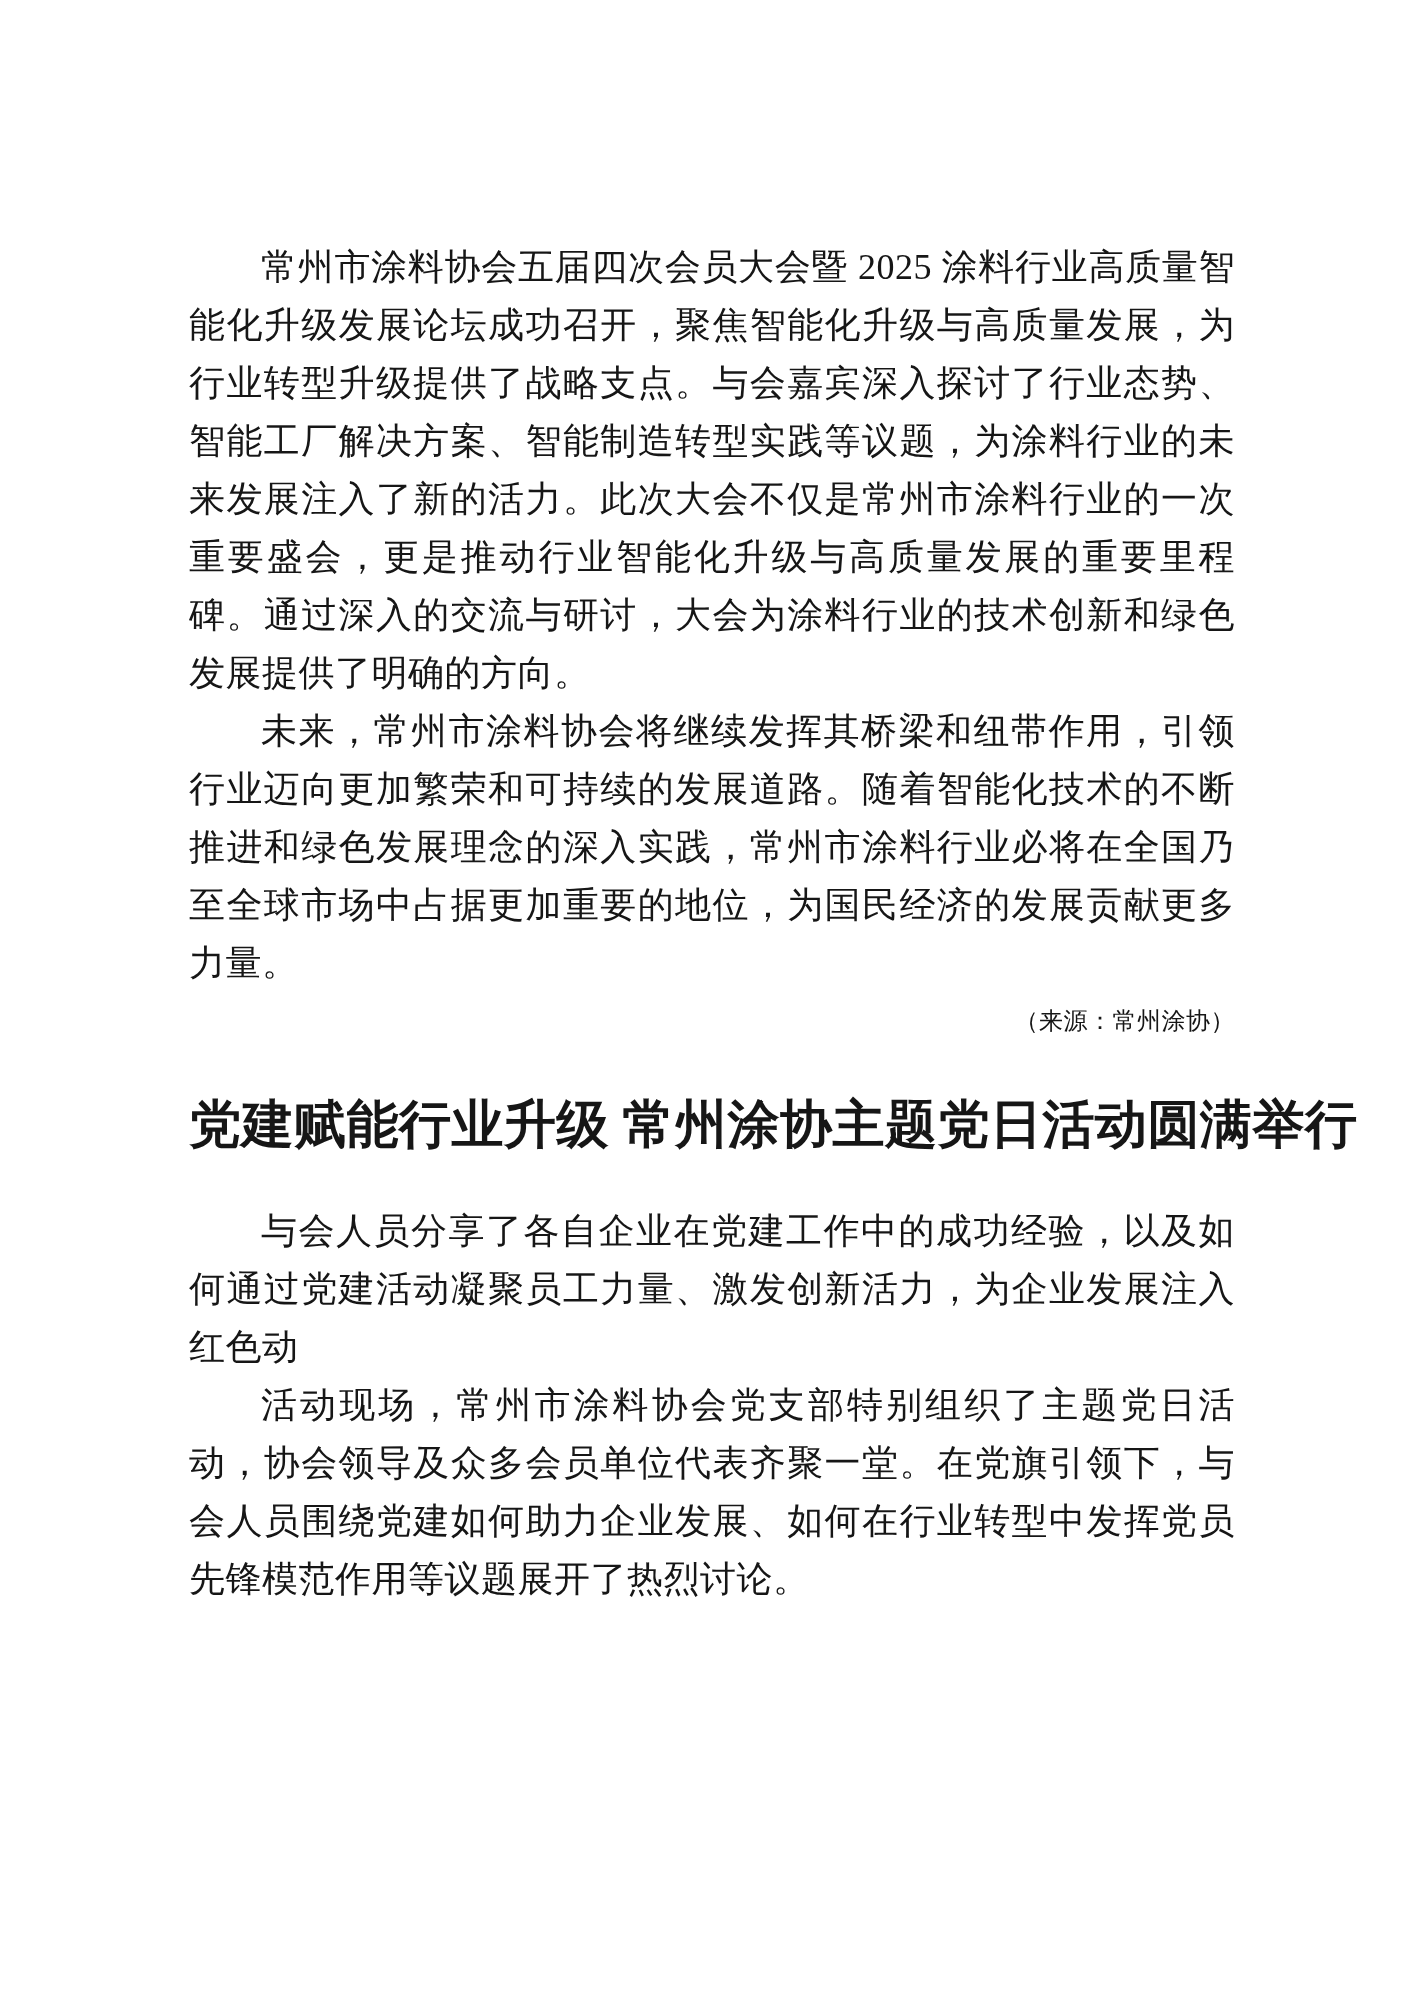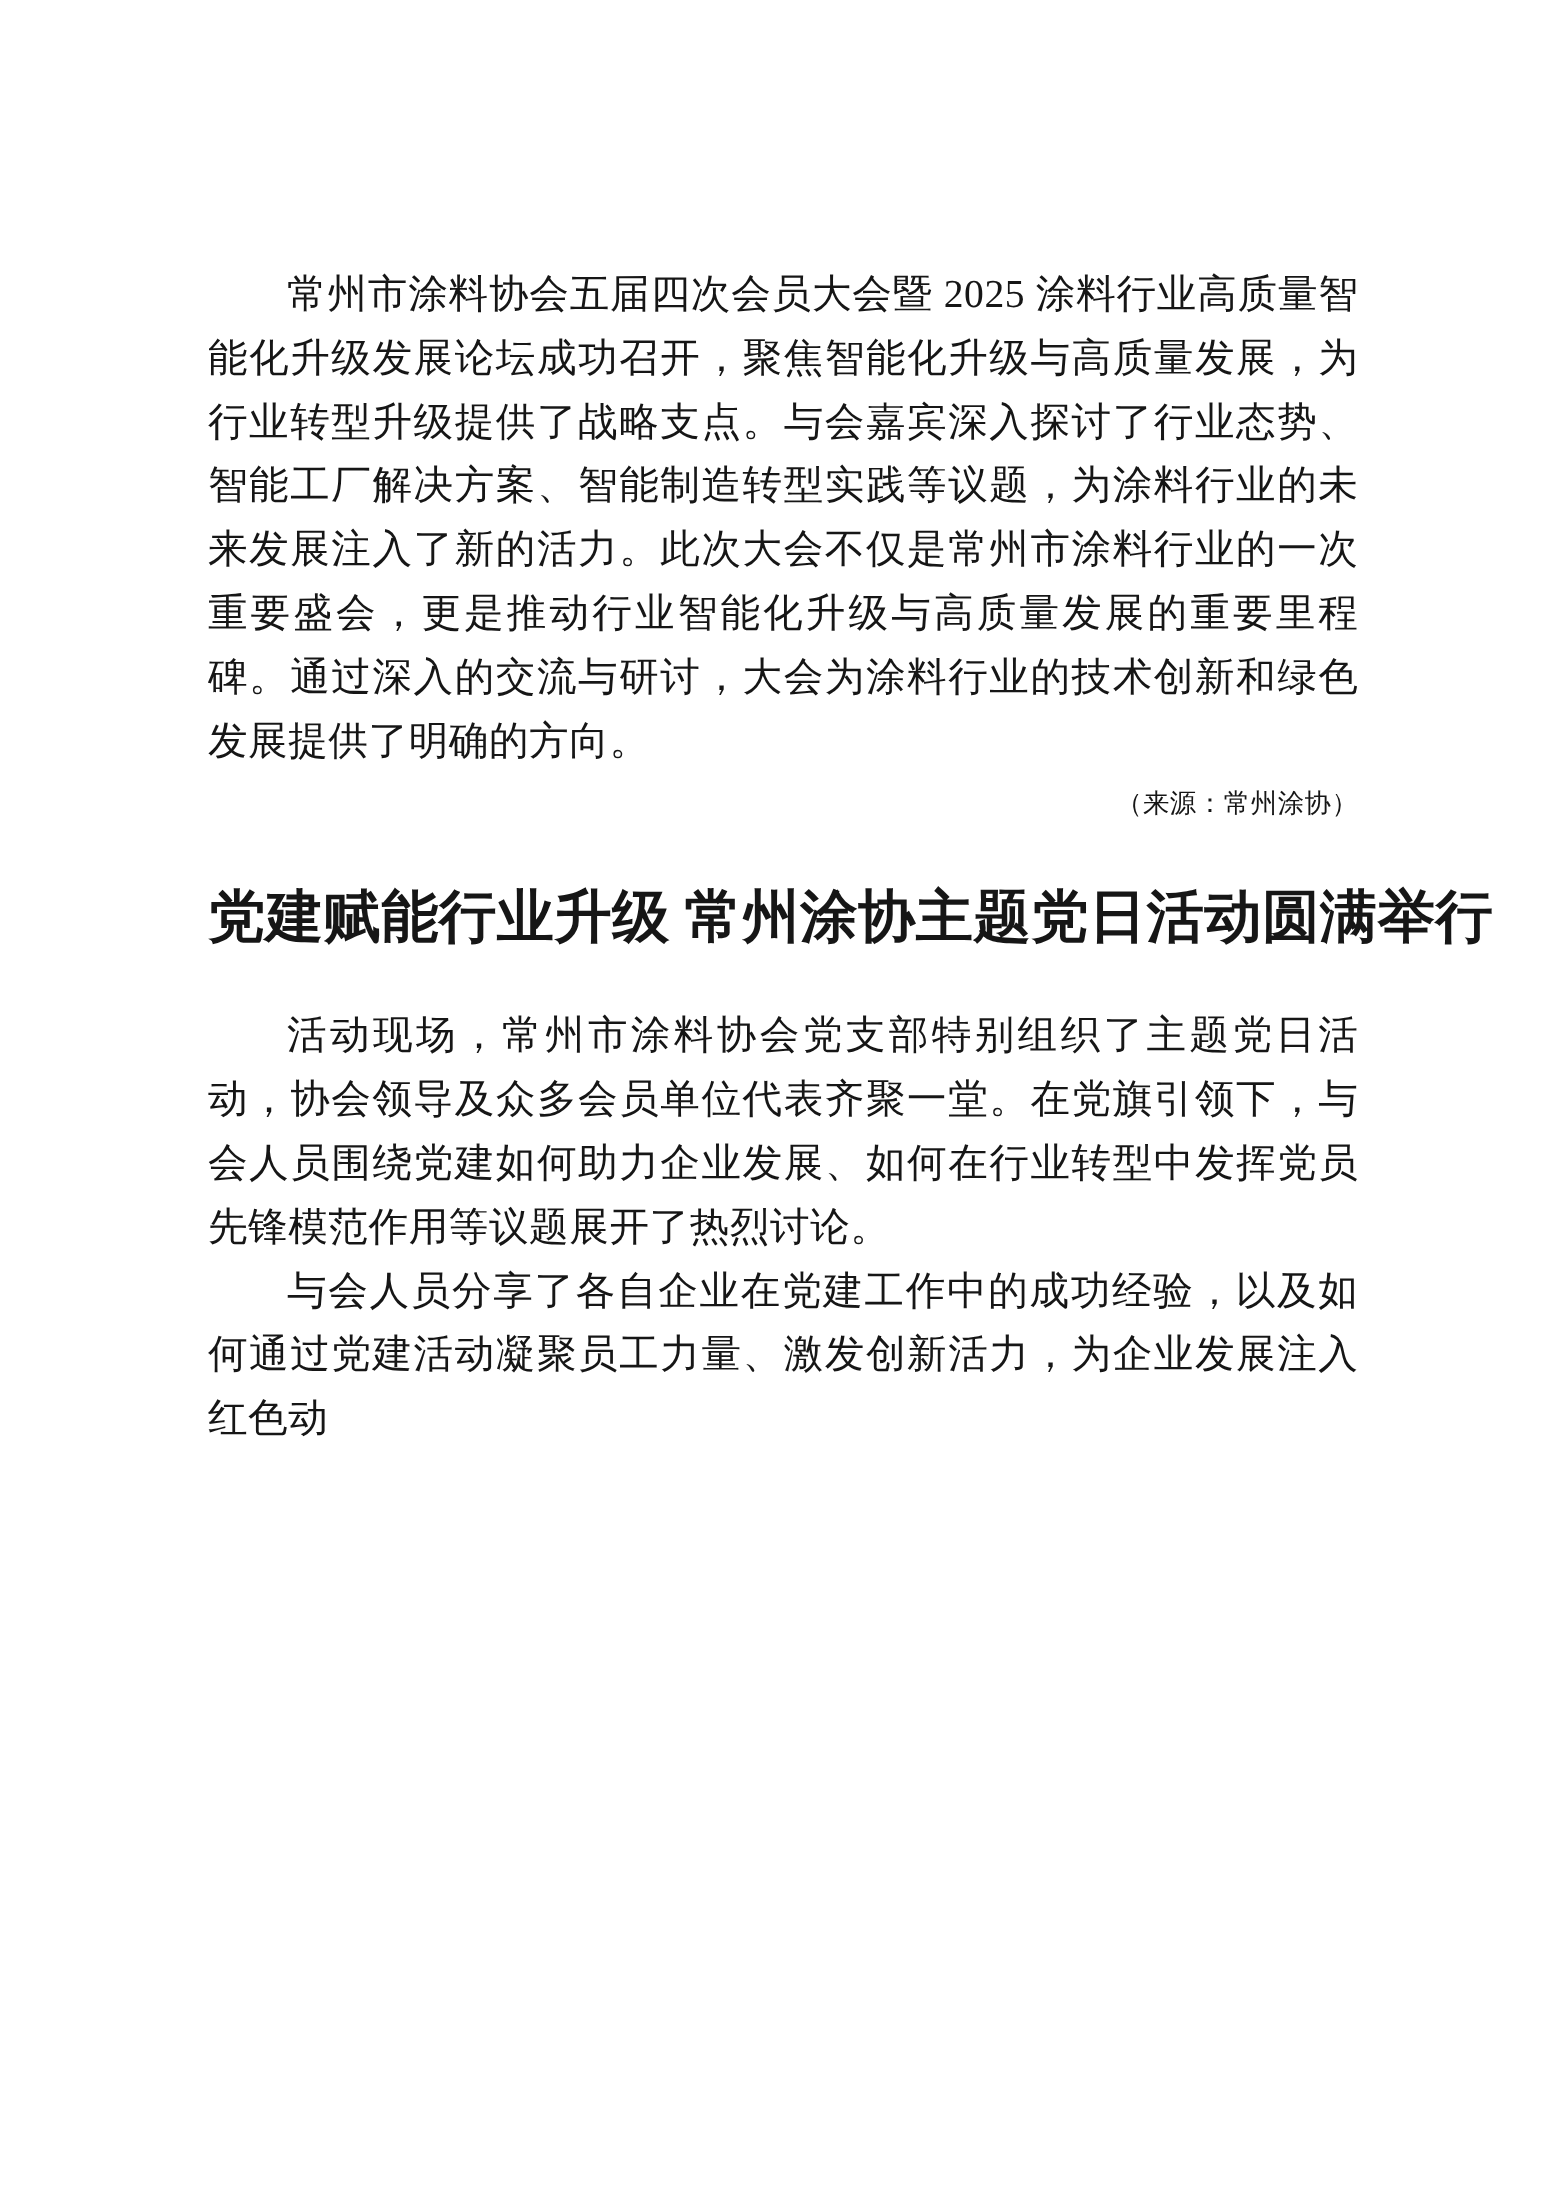--- a/index.html
+++ b/index.html
@@ -57,19 +57,20 @@
     line-height: 58px;
     letter-spacing: 2px;
   }
 </style>
 </head>
 <body>
 
 <div class="page">
   <div class="content">
     <p class="body-para">常州市涂料协会五届四次会员大会暨 2025 涂料行业高质量智能化升级发展论坛成功召开，聚焦智能化升级与高质量发展，为行业转型升级提供了战略支点。与会嘉宾深入探讨了行业态势、智能工厂解决方案、智能制造转型实践等议题，为涂料行业的未来发展注入了新的活力。此次大会不仅是常州市涂料行业的一次重要盛会，更是推动行业智能化升级与高质量发展的重要里程碑。通过深入的交流与研讨，大会为涂料行业的技术创新和绿色发展提供了明确的方向。</p>
+    <p class="body-para">未来，常州市涂料协会将继续发挥其桥梁和纽带作用，引领行业迈向更加繁荣和可持续的发展道路。随着智能化技术的不断推进和绿色发展理念的深入实践，常州市涂料行业必将在全国乃至全球市场中占据更加重要的地位，为国民经济的发展贡献更多力量。</p>
     <p class="source-line">（来源：常州涂协）</p>
     <h1 class="section-heading">党建赋能行业升级 常州涂协主题党日活动圆满举行</h1>
+    <p class="body-para">与会人员分享了各自企业在党建工作中的成功经验，以及如何通过党建活动凝聚员工力量、激发创新活力，为企业发展注入红色动</p>
     <p class="body-para">活动现场，常州市涂料协会党支部特别组织了主题党日活动，协会领导及众多会员单位代表齐聚一堂。在党旗引领下，与会人员围绕党建如何助力企业发展、如何在行业转型中发挥党员先锋模范作用等议题展开了热烈讨论。</p>
-    <p class="body-para">与会人员分享了各自企业在党建工作中的成功经验，以及如何通过党建活动凝聚员工力量、激发创新活力，为企业发展注入红色动</p>
   </div>
   <div class="page-number">—8—</div>
 </div>
 
 </body></html>

